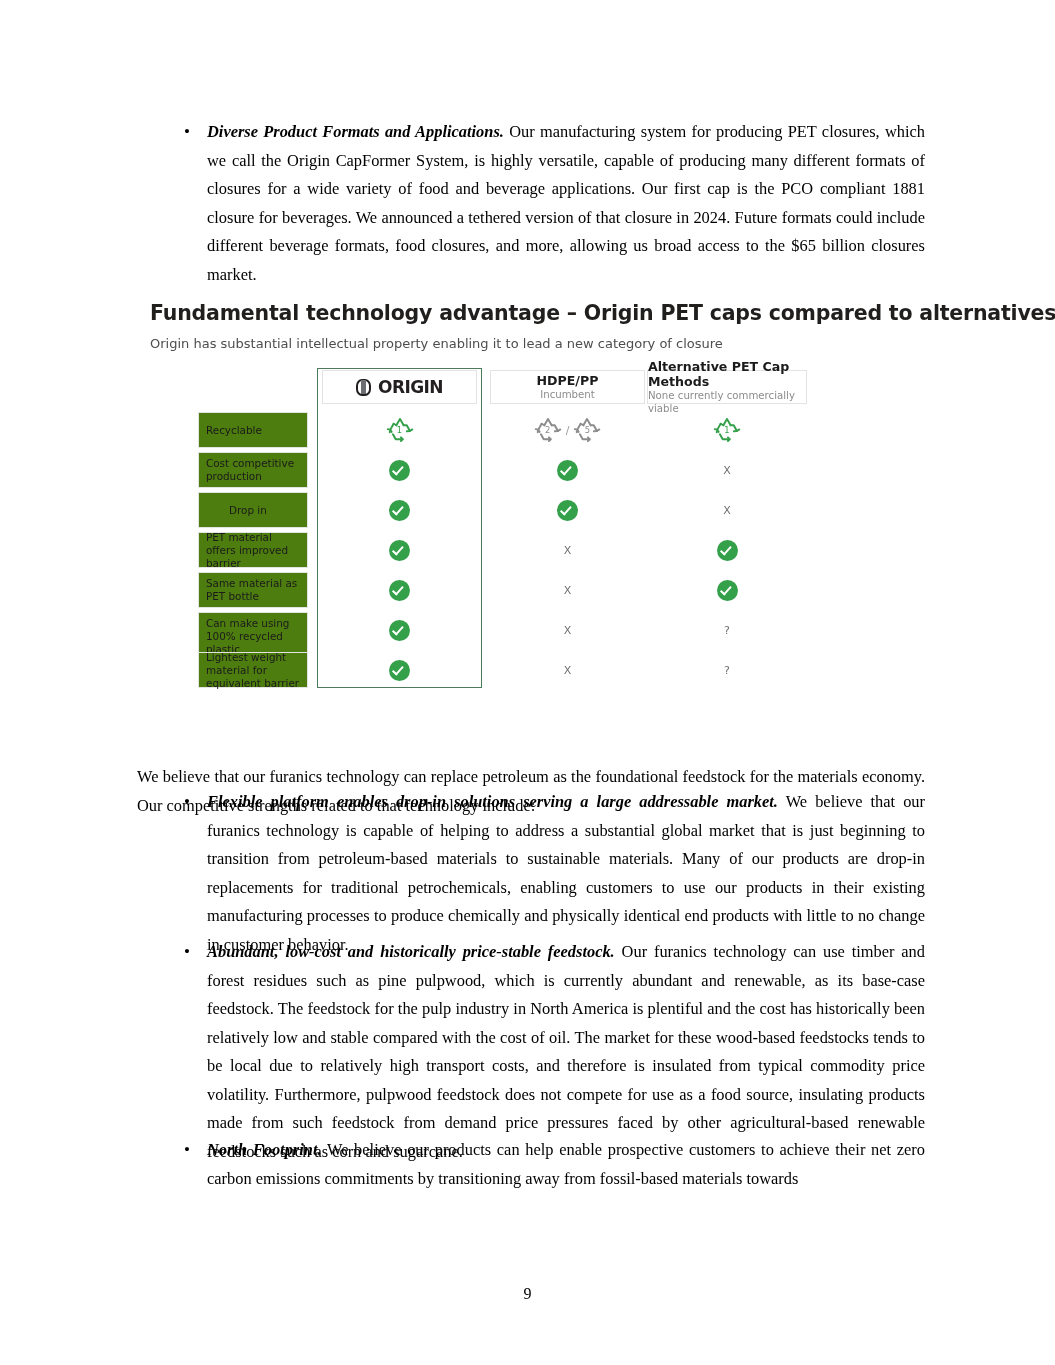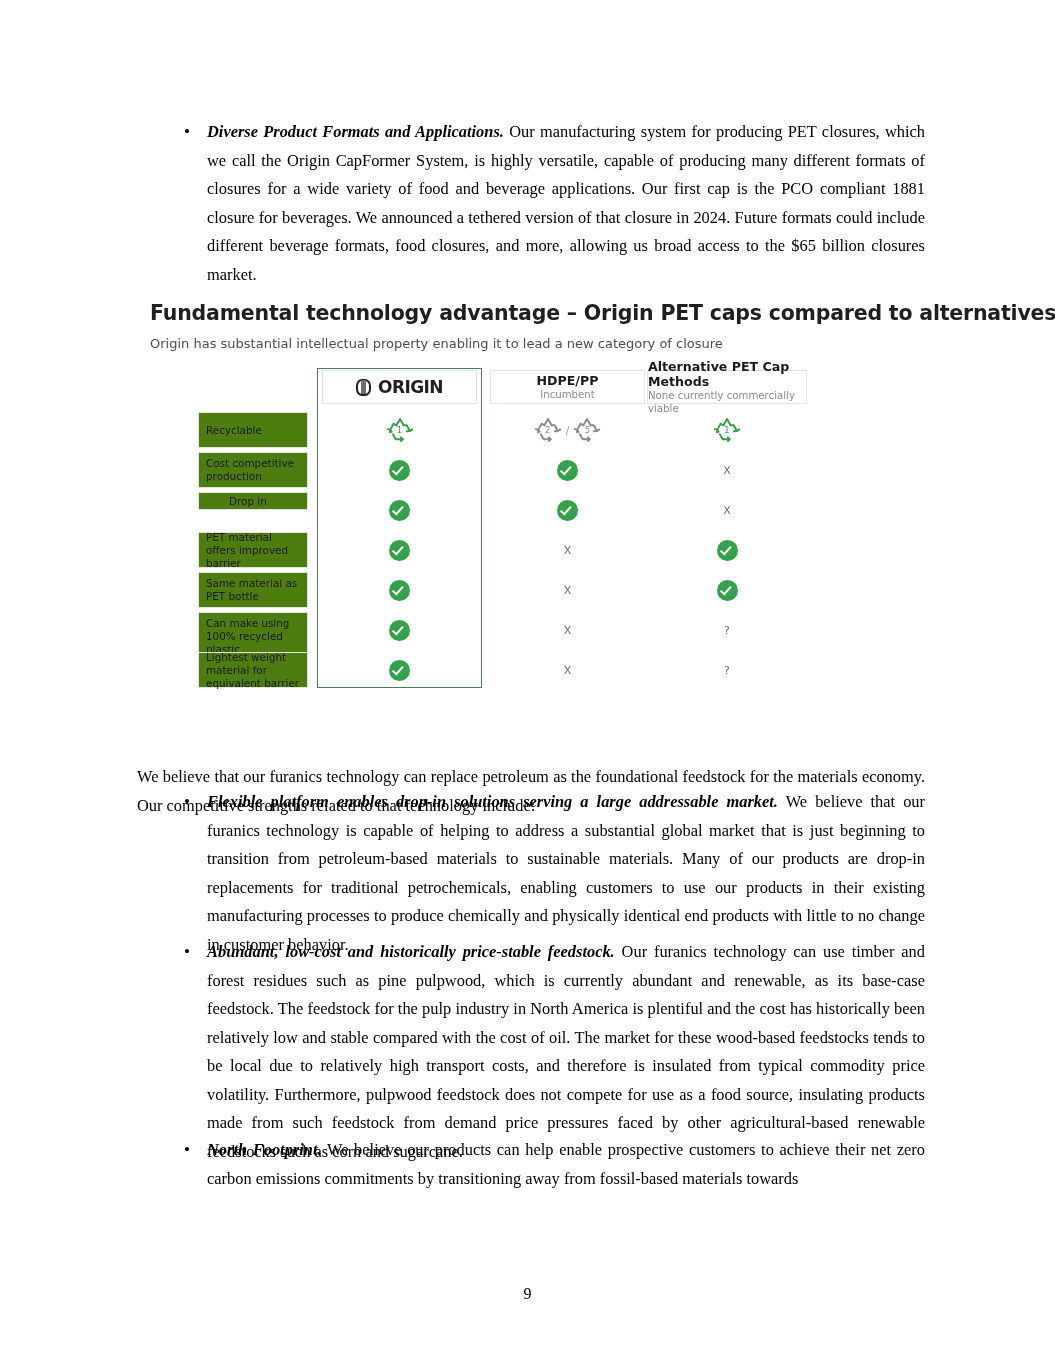--- a/index.html
+++ b/index.html
@@ -377,21 +377,21 @@
           <div class="rowlabel" style="top: 84px; height: 36px;">Cost competitive production</div>
           <div class="cellmark col-origin" style="top: 84px; height: 36px;">
             <span class="tick"></span>
           </div>
           <div class="cellmark col-hdpe" style="top: 84px; height: 36px;">
             <span class="tick"></span>
           </div>
           <div class="cellmark col-alt" style="top: 84px; height: 36px;">
             <span class="xmark">X</span>
           </div>
-          <div class="rowlabel" style="top: 124px; height: 18px; padding-left: 30px;">Drop in</div>
+          <div class="rowlabel" style="top: 124px; height: 36px; padding-left: 30px;">Drop in</div>
           <div class="cellmark col-origin" style="top: 124px; height: 36px;">
             <span class="tick"></span>
           </div>
           <div class="cellmark col-hdpe" style="top: 124px; height: 36px;">
             <span class="tick"></span>
           </div>
           <div class="cellmark col-alt" style="top: 124px; height: 36px;">
             <span class="xmark">X</span>
           </div>
           <div class="rowlabel" style="top: 164px; height: 36px;">PET material offers improved barrier</div>

